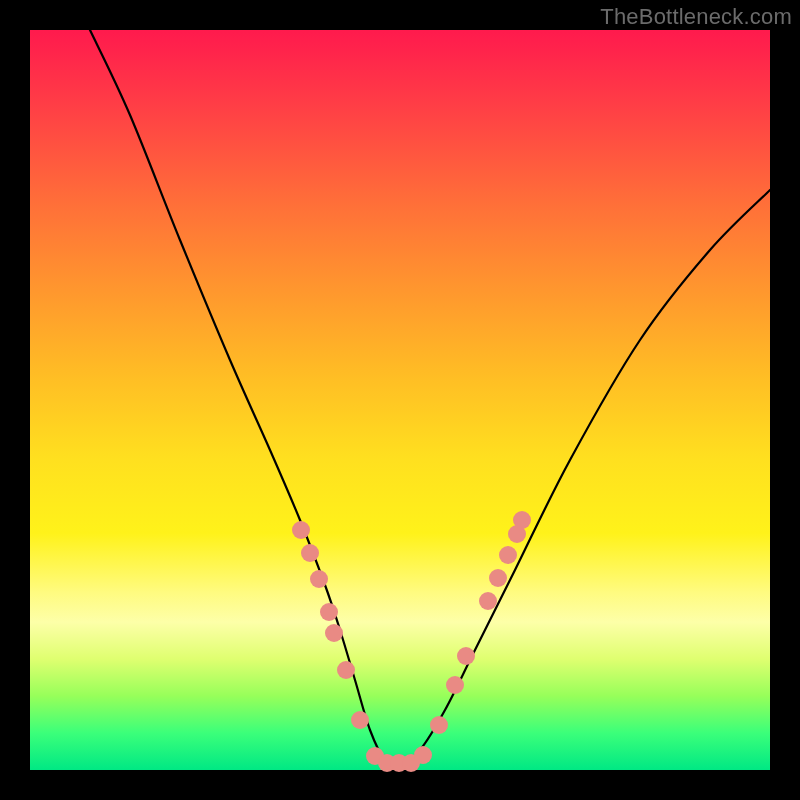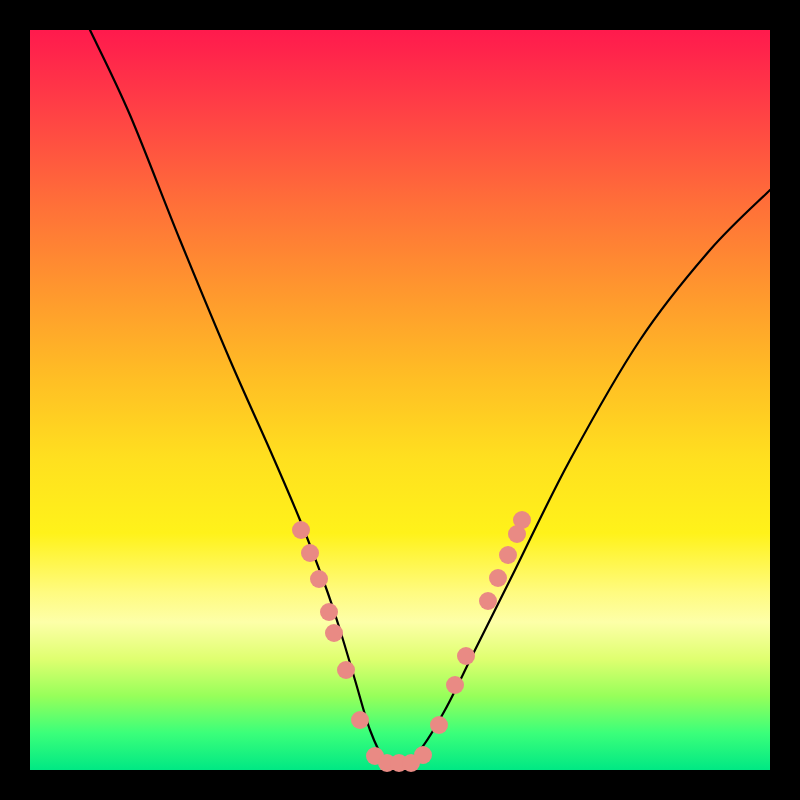--- a/index.html
+++ b/index.html
@@ -66,20 +66,21 @@
     width: 740px;
     height: 740px;
     overflow: visible;
   }
 </style>
 </head>
 <body>
 
 <div class="frame">
 
+  <div class="watermark">TheBottleneck.com</div>
 
   <div class="plot-area">
     <div class="gradient-bg"></div>
 
     <svg class="curve-layer" viewBox="0 0 740 740" preserveAspectRatio="none">
       <path id="curve-path" fill="none" stroke="#000" stroke-width="2.2" stroke-linecap="round" d="M 60 0 C 66.7 14.2 85.0 50.0 100 85 C 115.0 120.0 133.3 169.2 150 210 C 166.7 250.8 185.0 295.0 200 330 C 215.0 365.0 228.3 393.3 240 420 C 251.7 446.7 260.8 467.5 270 490 C 279.2 512.5 288.3 536.7 295 555 C 301.7 573.3 305.0 584.2 310 600 C 315.0 615.8 320.0 633.3 325 650 C 330.0 666.7 335.0 686.7 340 700 C 345.0 713.3 350.0 724.2 355 730 C 360.0 735.8 364.2 736.7 370 735 C 375.8 733.3 382.5 729.2 390 720 C 397.5 710.8 405.8 696.7 415 680 C 424.2 663.3 433.3 643.3 445 620 C 456.7 596.7 469.2 571.7 485 540 C 500.8 508.3 519.2 468.3 540 430 C 560.8 391.7 586.7 345.0 610 310 C 633.3 275.0 658.3 245.0 680 220 C 701.7 195.0 730.0 170.0 740 160 "></path>
       <g id="marker-group">
           <circle cx="271" cy="500" r="9" fill="#e98a84"></circle>
           <circle cx="280" cy="523" r="9" fill="#e98a84"></circle>
           <circle cx="289" cy="549" r="9" fill="#e98a84"></circle>

